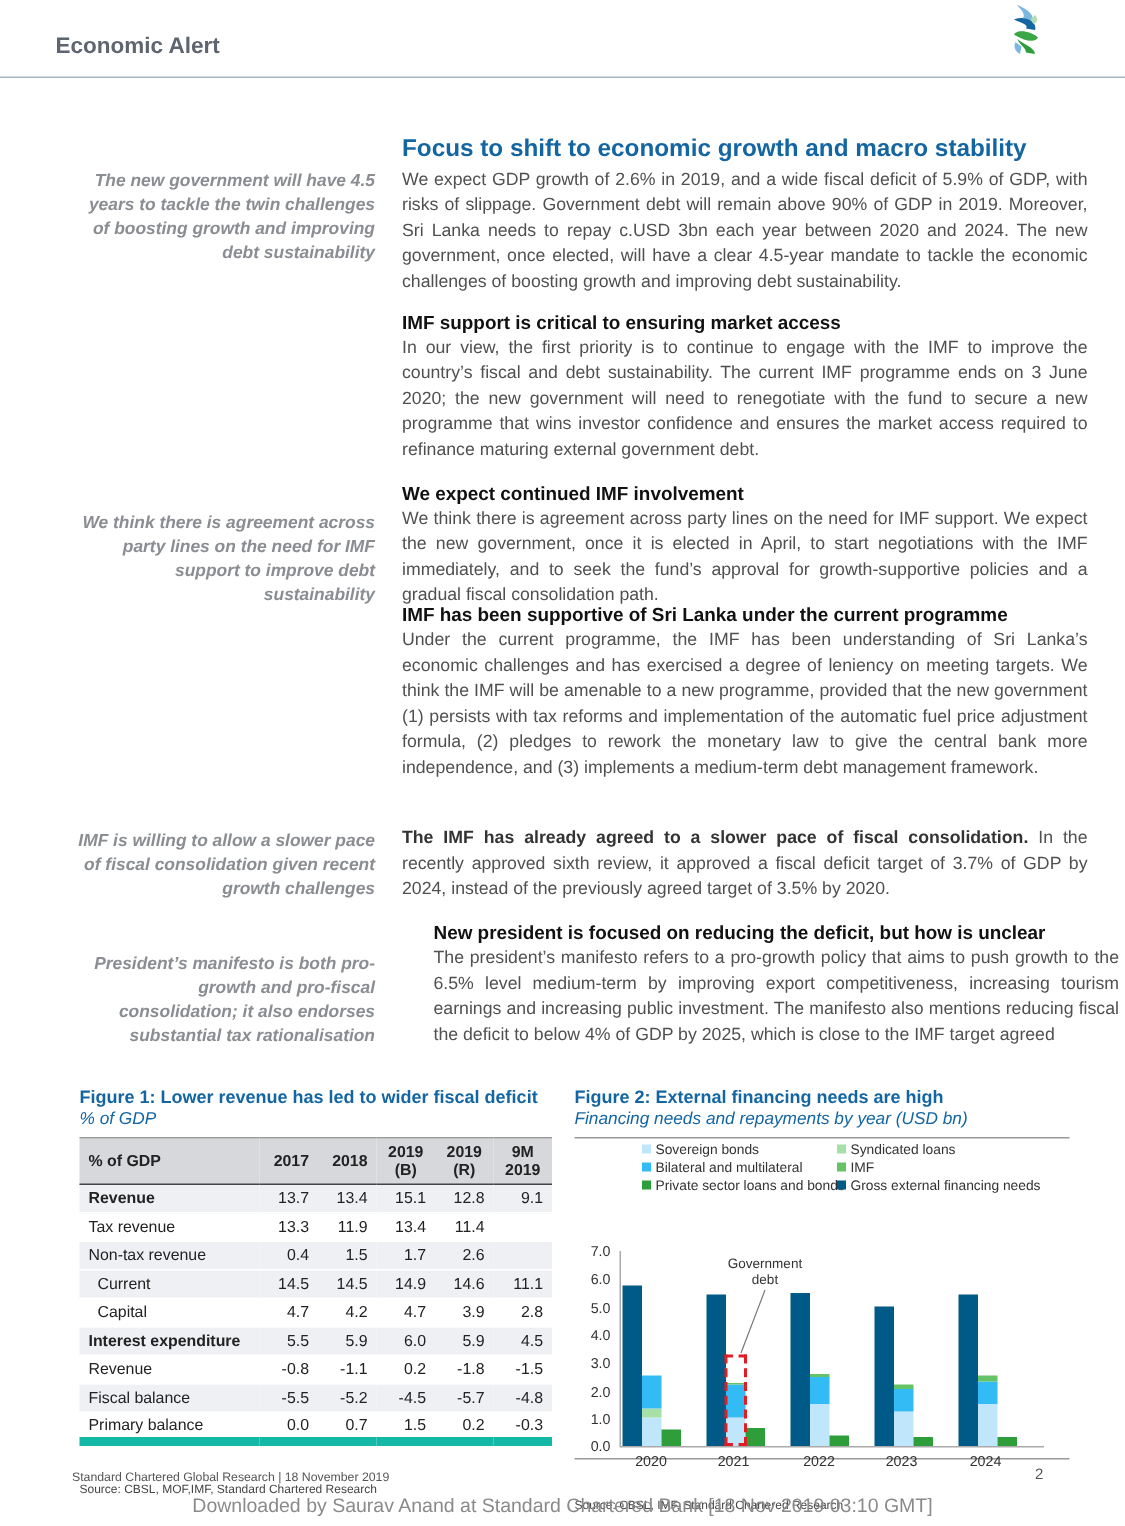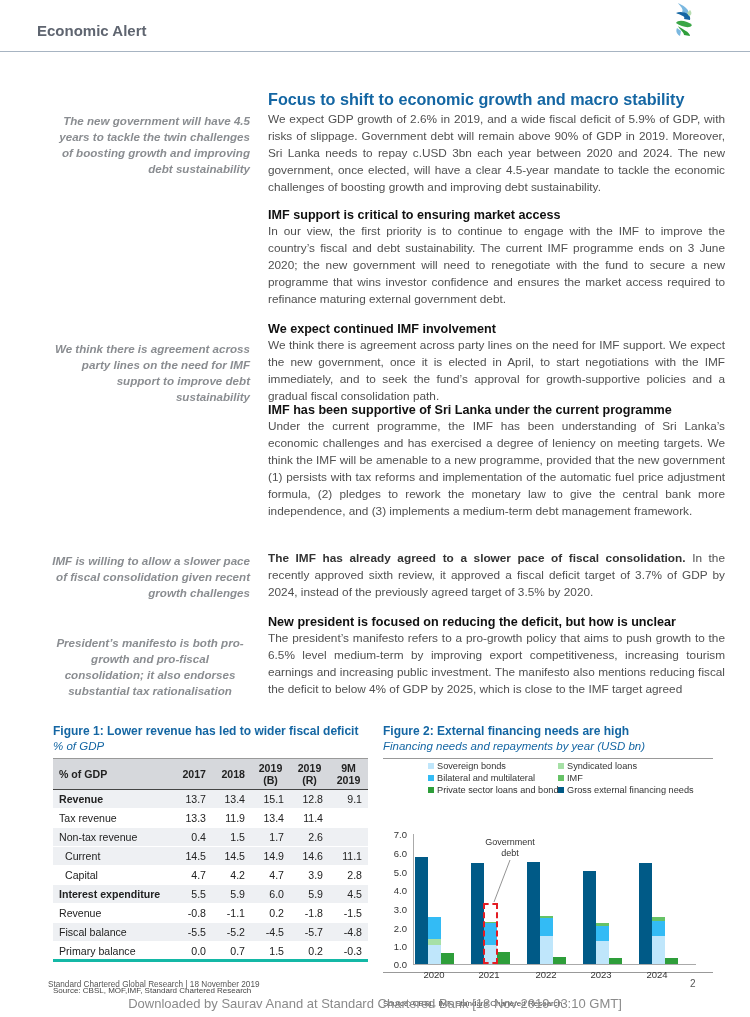--- a/index.html
+++ b/index.html
@@ -19,21 +19,21 @@
   .fig2 { position: absolute; left: 383px; top: 724px; width: 330px; }
   table.t { width: 315px; border-collapse: collapse; margin-top: 6px; font-size: 10.6px; color: #222; }
   table.t th { background: #d6d8dc; font-weight: bold; text-align: right; padding: 3px 6px; line-height: 12px; height: 30px; border-top: 1px solid #999; border-bottom: 1px solid #444; }
   table.t th:first-child { text-align: left; }
   table.t td { text-align: right; padding: 0 6px; height: 19px; border-bottom: 1px solid #fff; }
   table.t td:first-child { text-align: left; }
   table.t tr.shade td { background: #eef0f3; }
   table.t tr.bold td:first-child { font-weight: bold; }
   table.t tr.topline td { border-top: 1px solid #333; }
   table.t tr.indent td:first-child { padding-left: 12px; }
-  table.t tr.last td { border-bottom: 3px solid #14b8a6; }
+  table.t tr.last td { border-bottom: 6px solid #14b8a6; }
   .source { font-size: 8px; color: #444; margin-top: 24px; }
   .chart-box { position: relative; width: 330px; height: 215px; margin-top: 6px; border-top: 1px solid #999; border-bottom: 1px solid #999; }
   .legend { position: absolute; left: 45px; top: 2px; font-size: 9.2px; color: #333; }
   .leg { position: absolute; white-space: nowrap; }
   .leg .sw { display: inline-block; width: 6px; height: 6px; margin-right: 3px; vertical-align: 0px; }
   .ytick { position: absolute; left: 0; width: 24px; text-align: right; font-size: 9.5px; color: #333; }
   .xtick { position: absolute; font-size: 9.5px; color: #333; width: 40px; text-align: center; }
   .bar { position: absolute; }
   .axis-y { position: absolute; left: 30px; top: 75px; width: 1px; height: 130px; background: #aaa; }
   .axis-x { position: absolute; left: 30px; top: 205px; width: 283px; height: 1px; background: #aaa; }
@@ -54,21 +54,21 @@
     <path d="M18 8 C20 10 20 13 17 14 L15 11Z" fill="#b5dcb0"></path>
     <path d="M4 21 C6 17 16 19 20 23 C18 27 10 25 4 21Z" fill="#3aa646"></path>
     <path d="M6 24 C10 27 18 30 18 34 L12 33 C12 30 8 28 6 24Z" fill="#2e9e3a"></path>
     <path d="M5 26 C3 30 6 33 8 34 L9 29Z" fill="#7bb8e0"></path>
   </svg>
 </div>
 
 <div class="side" style="top:113px;">The new government will have 4.5 years to tackle the twin challenges of boosting growth and improving debt sustainability</div>
 <div class="side" style="top:341px;">We think there is agreement across party lines on the need for IMF support to improve debt sustainability</div>
 <div class="side" style="top:553px;">IMF is willing to allow a slower pace of fiscal consolidation given recent growth challenges</div>
-<div class="side" style="top:635px;text-align:center;">President’s manifesto is both pro-growth and pro-fiscal consolidation; it also endorses substantial tax rationalisation</div>
+<div class="side" style="top:635px;">President’s manifesto is both pro-growth and pro-fiscal consolidation; it also endorses substantial tax rationalisation</div>
 
 <div class="sect" style="top:90px;">
   <div class="h1">Focus to shift to economic growth and macro stability</div>
   <div class="p">We expect GDP growth of 2.6% in 2019, and a wide fiscal deficit of 5.9% of GDP, with risks of slippage. Government debt will remain above 90% of GDP in 2019. Moreover, Sri Lanka needs to repay c.USD 3bn each year between 2020 and 2024. The new government, once elected, will have a clear 4.5-year mandate to tackle the economic challenges of boosting growth and improving debt sustainability.</div>
 </div>
 
 <div class="sect" style="top:208px;">
   <div class="h2">IMF support is critical to ensuring market access</div>
   <div class="p">In our view, the first priority is to continue to engage with the IMF to improve the country’s fiscal and debt sustainability. The current IMF programme ends on 3 June 2020; the new government will need to renegotiate with the fund to secure a new programme that wins investor confidence and ensures the market access required to refinance maturing external government debt.</div>
 </div>
@@ -80,21 +80,21 @@
 
 <div class="sect" style="top:403px;">
   <div class="h2">IMF has been supportive of Sri Lanka under the current programme</div>
   <div class="p">Under the current programme, the IMF has been understanding of Sri Lanka’s economic challenges and has exercised a degree of leniency on meeting targets. We think the IMF will be amenable to a new programme, provided that the new government (1) persists with tax reforms and implementation of the automatic fuel price adjustment formula, (2) pledges to rework the monetary law to give the central bank more independence, and (3) implements a medium-term debt management framework.</div>
 </div>
 
 <div class="sect" style="top:550px;">
   <div class="p"><b>The IMF has already agreed to a slower pace of fiscal consolidation.</b><span> In the recently approved sixth review, it approved a fiscal deficit target of 3.7% of GDP by 2024, instead of the previously agreed target of 3.5% by 2020.</span></div>
 </div>
 
-<div class="sect" style="top:615px;">
+<div class="sect" style="top:615px;margin-left:21px;">
   <div class="h2">New president is focused on reducing the deficit, but how is unclear</div>
   <div class="p">The president’s manifesto refers to a pro-growth policy that aims to push growth to the 6.5% level medium-term by improving export competitiveness, increasing tourism earnings and increasing public investment. The manifesto also mentions reducing fiscal the deficit to below 4% of GDP by 2025, which is close to the IMF target agreed</div>
 </div>
 
 <div class="fig1">
   <div class="fig-title">Figure 1: Lower revenue has led to wider fiscal deficit</div>
   <div class="fig-sub">% of GDP</div>
   <table class="t">
     <thead>
       <tr>

